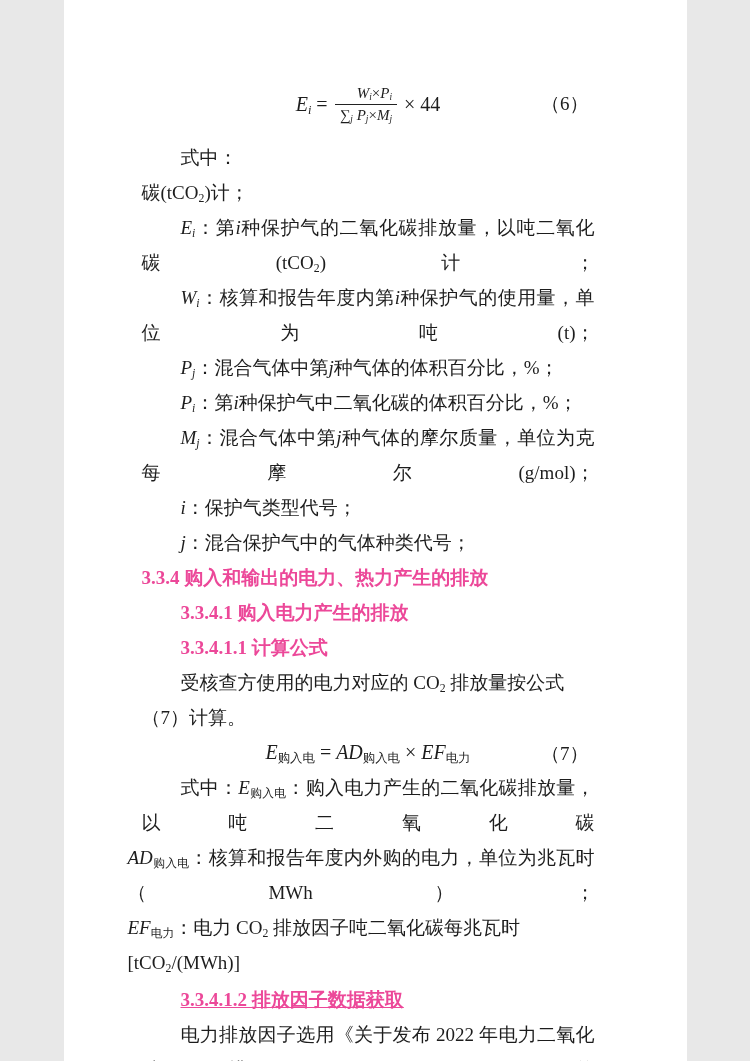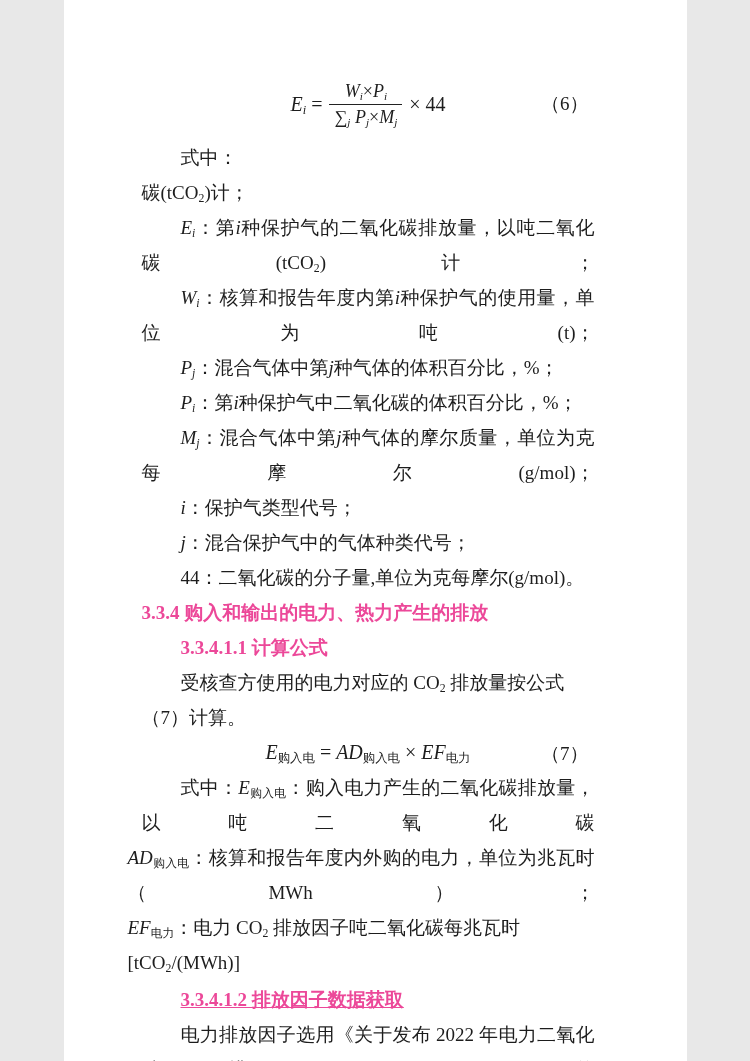--- a/index.html
+++ b/index.html
@@ -32,22 +32,22 @@
     display: flex;
     justify-content: center;
     align-items: center;
     font-size: 20px;
     min-height: 56px;
   }
   .frac {
     display: inline-flex;
     flex-direction: column;
     vertical-align: middle;
-    text-align: center;
-    font-size: 18px;
+    text-align: right;
+    font-size: 15px;
     margin: 0 7px;
   }
   .frac .num { padding: 0 5px 2px; border-bottom: 1.4px solid #222; }
   .frac .den { padding: 2px 5px 0; }
   .f-tag {
     position: absolute;
     right: 6px;
     top: 50%;
     transform: translateY(-50%);
     font-size: 19px;
@@ -82,23 +82,23 @@
   <div class="line ind"><span>式中：</span></div>
 
   <div class="line"><span>碳(tCO</span><sub>2</sub><span>)计；</span></div>
   <div class="line ind jl"><span class="it">E</span><sub class="it">i</sub><span>：第</span><span class="it">i</span><span>种保护气的二氧化碳排放量，以吨二氧化碳(tCO</span><sub>2</sub><span>)计；</span></div>
   <div class="line ind jl"><span class="it">W</span><sub class="it">i</sub><span>：核算和报告年度内第</span><span class="it">i</span><span>种保护气的使用量，单位为吨(t)；</span></div>
   <div class="line ind"><span class="it">P</span><sub class="it">j</sub><span>：混合气体中第</span><span class="it">j</span><span>种气体的体积百分比，%；</span></div>
   <div class="line ind"><span class="it">P</span><sub class="it">i</sub><span>：第</span><span class="it">i</span><span>种保护气中二氧化碳的体积百分比，%；</span></div>
   <div class="line ind jl"><span class="it">M</span><sub class="it">j</sub><span>：混合气体中第</span><span class="it">j</span><span>种气体的摩尔质量，单位为克每摩尔(g/mol)；</span></div>
   <div class="line ind"><span class="it">i</span><span>：保护气类型代号；</span></div>
   <div class="line ind"><span class="it">j</span><span>：混合保护气中的气体种类代号；</span></div>
-  <div class="line ind"><span>44：二氧化碳的分子量,单位为克每摩尔(g/mol)。</span></div>
 
   <div class="line heading">3.3.4 购入和输出的电力、热力产生的排放</div>
+  <div class="line heading ind">3.3.4.1 购入电力产生的排放</div>
   <div class="line heading ind">3.3.4.1.1 计算公式</div>
 
   <div class="line ind"><span>受核查方使用的电力对应的 CO</span><sub>2</sub><span> 排放量按公式（7）计算。</span></div>
 
   <div class="f7">
     <span><span class="it">E</span><sub>购入电</sub><span> = </span><span class="it">AD</span><sub>购入电</sub><span> × </span><span class="it">EF</span><sub>电力</sub></span>
     <span class="f-tag">（7）</span>
   </div>
 
   <div class="line ind jl"><span>式中：</span><span class="it">E</span><sub>购入电</sub><span>：购入电力产生的二氧化碳排放量，以吨二氧化碳</span></div>

